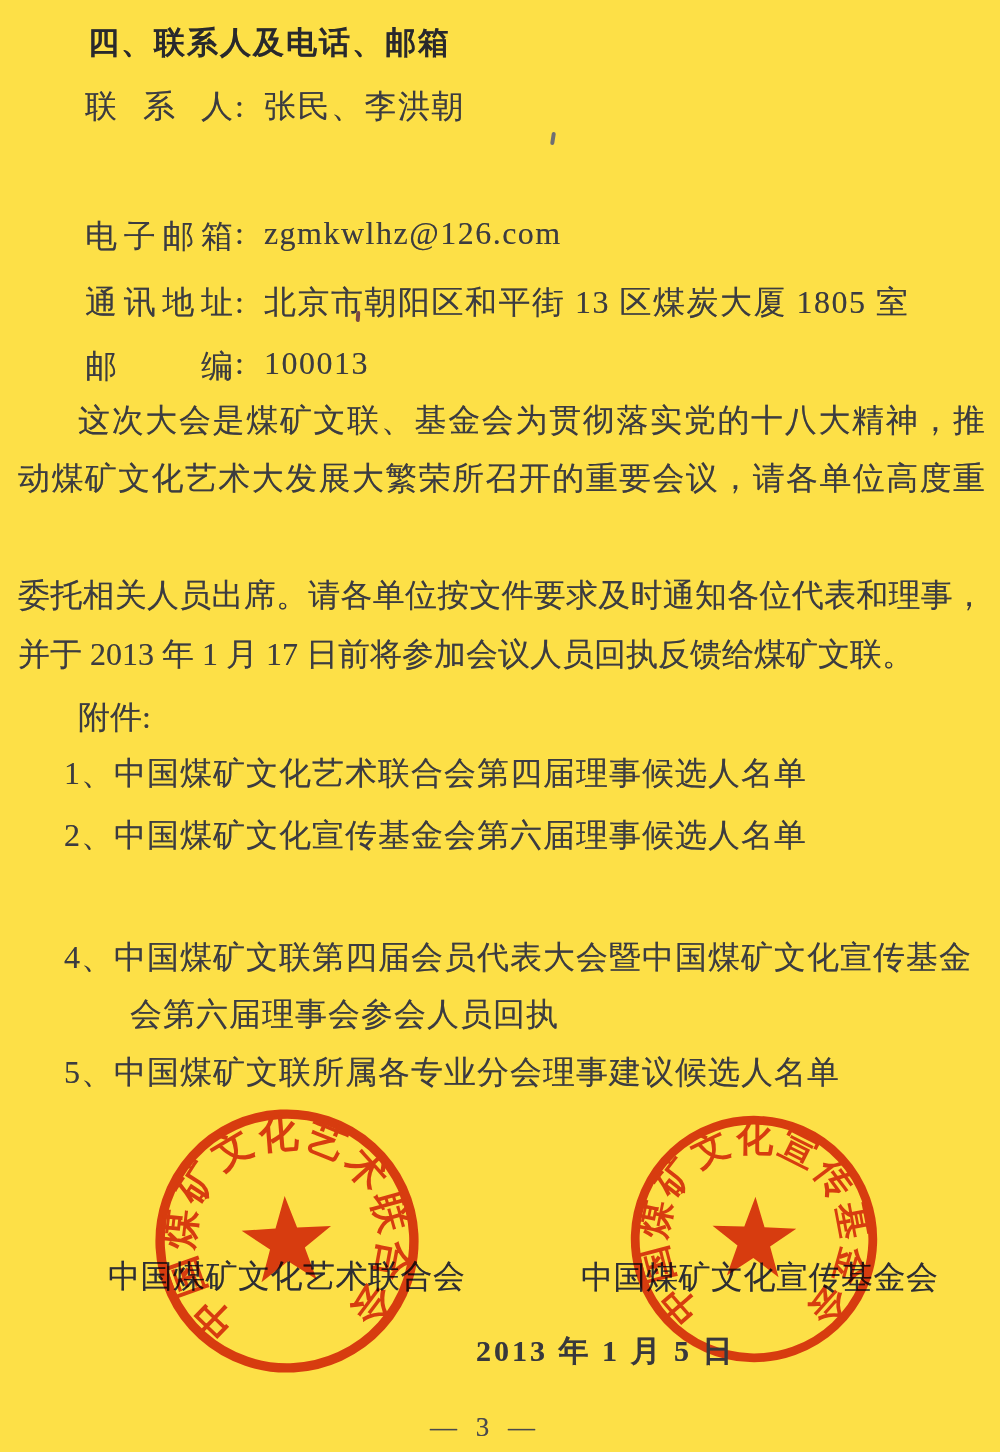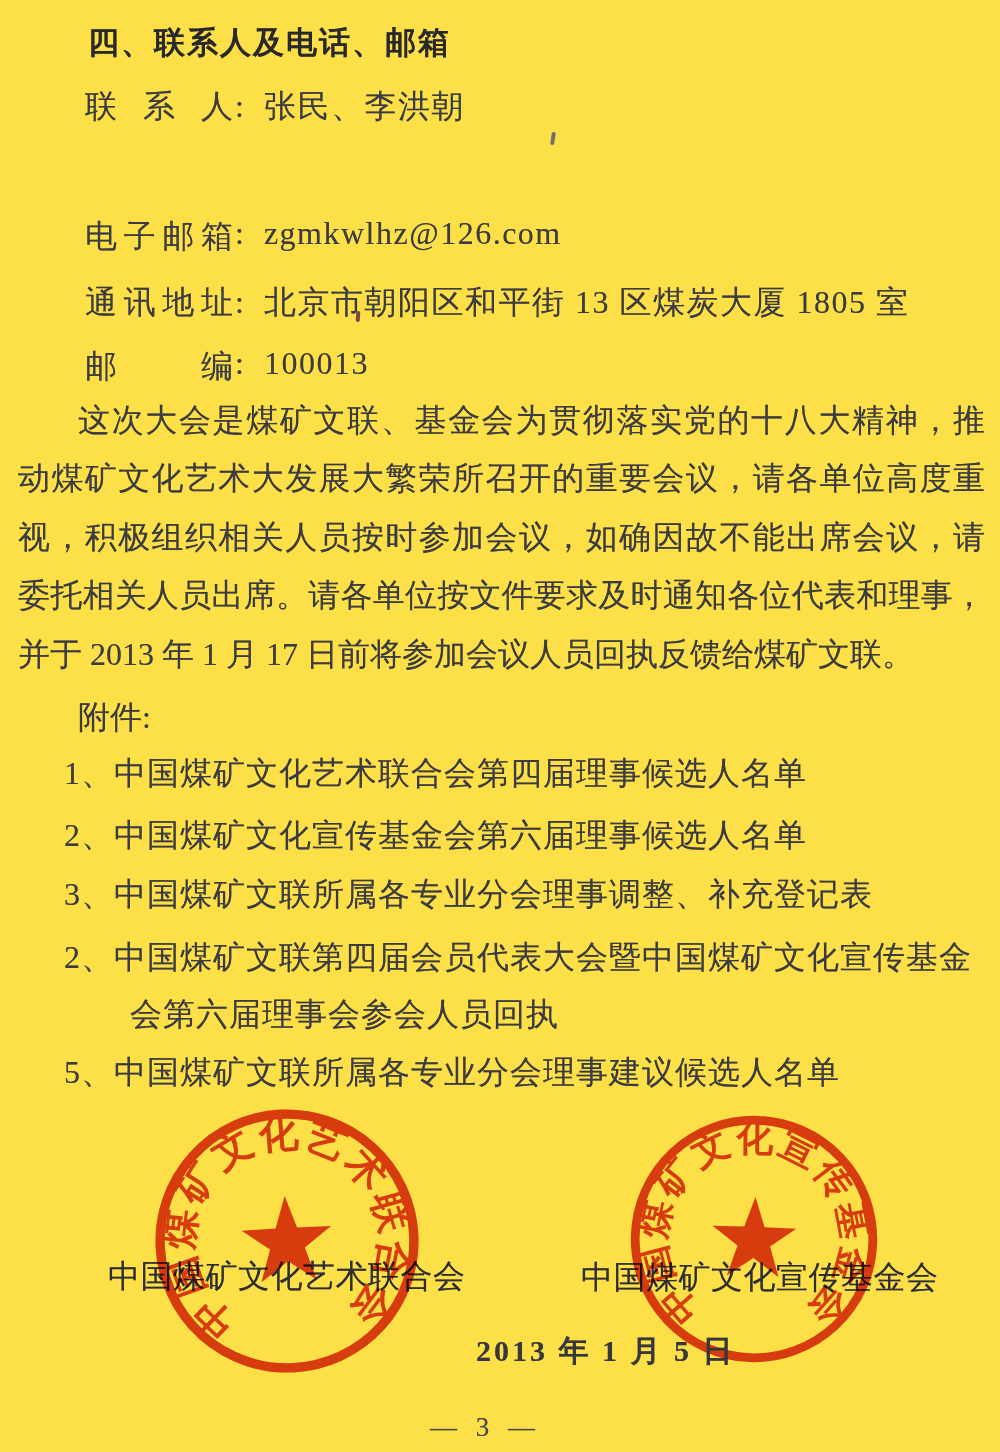--- a/index.html
+++ b/index.html
@@ -53,29 +53,27 @@
   </div>
   <div class="c-row txt" style="top:281px">
     <span class="c-label">通讯地址</span><span class="c-colon">:</span><span class="c-value">北京市朝阳区和平街 13 区煤炭大厦 1805 室</span>
   </div>
   <div class="c-row txt" style="top:345px">
     <span class="c-label">邮编</span><span class="c-colon">:</span><span class="c-value">100013</span>
   </div>
 
   <div class="p-line just txt" style="top:399px;left:78px;width:907px">这次大会是煤矿文联、基金会为贯彻落实党的十八大精神，推</div>
   <div class="p-line just txt" style="top:457px;left:18px;width:967px">动煤矿文化艺术大发展大繁荣所召开的重要会议，请各单位高度重</div>
-  <div class="p-line just txt" style="top:516px;left:18px;width:967px">视，积极组织相关人员按时参加会议，如确因故不能出席会议，请</div>
   <div class="p-line just txt" style="top:574px;left:18px;width:967px">委托相关人员出席。请各单位按文件要求及时通知各位代表和理事，</div>
   <div class="p-line txt" style="top:633px;left:18px">并于 2013 年 1 月 17 日前将参加会议人员回执反馈给煤矿文联。</div>
 
   <div class="att-title txt" style="top:696px">附件:</div>
   <div class="att-line txt" style="top:752px">1、中国煤矿文化艺术联合会第四届理事候选人名单</div>
   <div class="att-line txt" style="top:814px">2、中国煤矿文化宣传基金会第六届理事候选人名单</div>
-  <div class="att-line txt" style="top:873px">3、中国煤矿文联所属各专业分会理事调整、补充登记表</div>
-  <div class="att-line txt" style="top:936px">2、中国煤矿文联第四届会员代表大会暨中国煤矿文化宣传基金</div>
+  <div class="att-line txt" style="top:936px">4、中国煤矿文联第四届会员代表大会暨中国煤矿文化宣传基金</div>
   <div class="att-line att-cont txt" style="top:993px">会第六届理事会参会人员回执</div>
   <div class="att-line txt" style="top:1051px">5、中国煤矿文联所属各专业分会理事建议候选人名单</div>
 
   <div class="sig txt" style="left:108px;top:1255px">中国煤矿文化艺术联合会</div>
   <div class="sig txt" style="left:581px;top:1256px">中国煤矿文化宣传基金会</div>
 
   <svg class="seal seal-left" viewBox="0 0 300 300" aria-hidden="true">
     <defs>
       <path id="sealArcL" d="M 92.64 231.92 A 100 100 0 0 1 50 150 A 100 100 0 0 1 150 50 A 100 100 0 0 1 250 150 A 100 100 0 0 1 207.36 231.92"></path>
     </defs>

